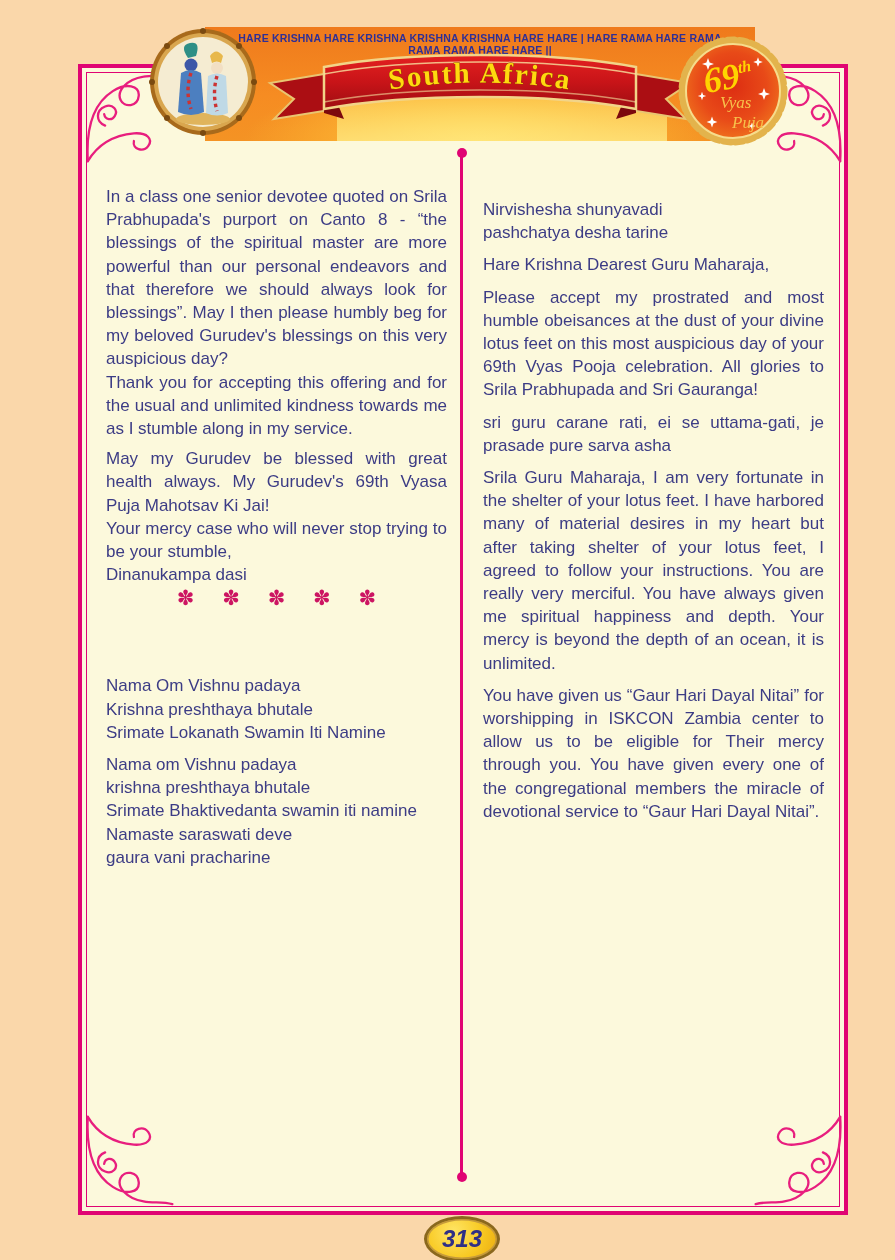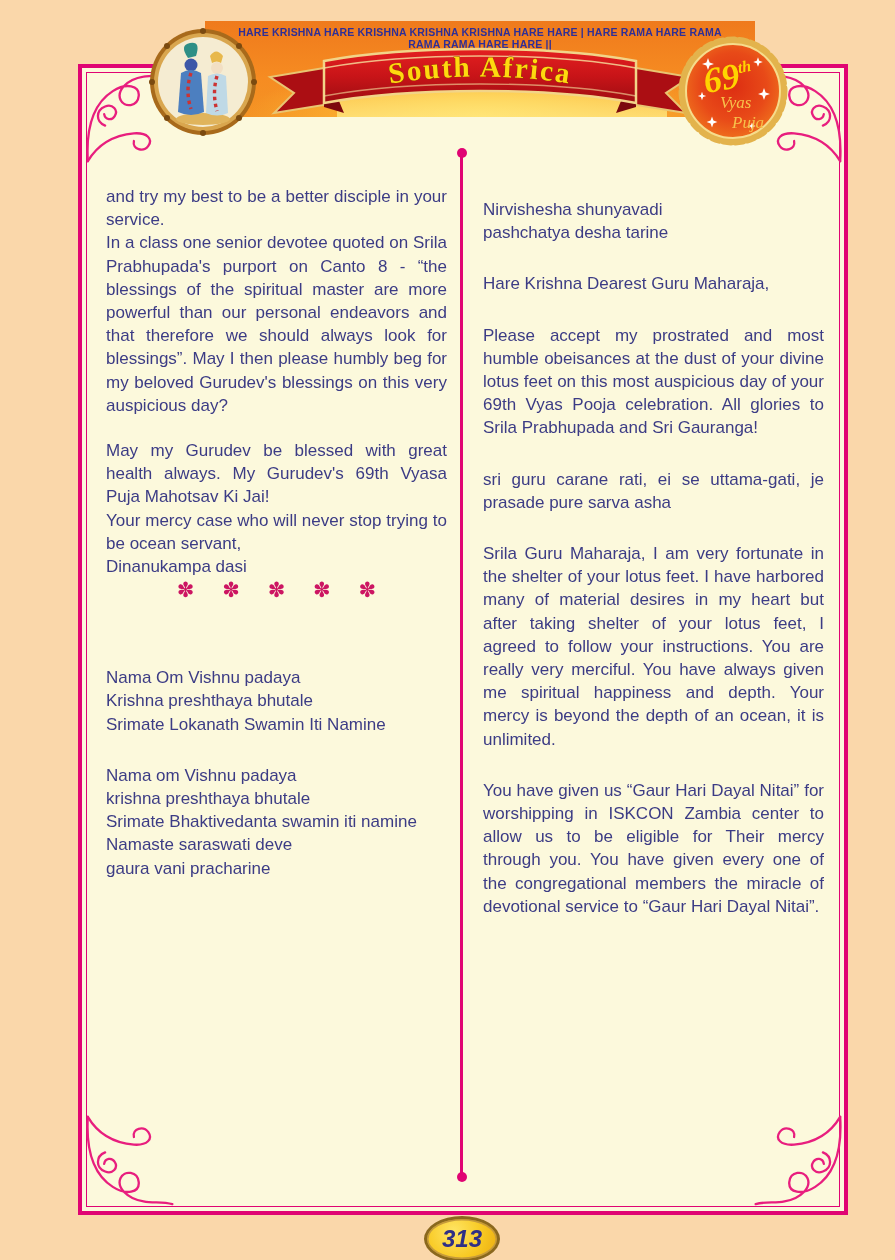--- a/index.html
+++ b/index.html
@@ -20,21 +20,21 @@
   }
   
   .flourish{position:absolute; width:96px; height:96px; z-index:5;}
   .flourish svg{width:100%; height:100%;}
   .fl-tl{left:84px;  top:70px;}
   .fl-tr{left:748px; top:70px;  transform:scaleX(-1);}
   .fl-bl{left:84px;  top:1112px; transform:scaleY(-1);}
   .fl-br{left:748px; top:1112px; transform:scale(-1,-1);}
   
   .band{
-    position:absolute; left:205px; top:21px; width:550px; height:96px; z-index:6;
+    position:absolute; left:205px; top:27px; width:550px; height:114px; z-index:6;
     background:
       radial-gradient(55% 75% at 50% 100%, rgba(255,224,90,.95) 0%, rgba(252,177,49,.8) 45%, rgba(245,130,30,0) 78%),
       linear-gradient(180deg,#EF7A1C 0%, #F68C22 60%, #F49324 100%);
   }
   .band-glow{
     position:absolute; left:132px; width:330px; top:58px; bottom:0;
     background:linear-gradient(rgba(255,221,88,.45), rgba(255,230,125,.85));
   }
   .mantra{
     position:absolute; top:5px; left:0; right:0; text-align:center;
@@ -61,22 +61,22 @@
        font-size:17px; line-height:23.2px;}
   .col-left{left:106px; top:185px;}
   .col-right{left:483px; top:198px;}
   .blk{margin:0;}
   .blk.para{text-align:justify;}
   .blk.lines{white-space:pre-line;}
   .blk.separator{
     color:#CC1562; text-align:center; font-size:21px;
     letter-spacing:11px; padding-left:11px; line-height:24px;
   }
-  .g-sm{margin-top:22px;}
-  .g-md{margin-top:28px;}
+  .g-sm{margin-top:7px;}
+  .g-md{margin-top:9px;}
   .g-lg{}
   .g-xl{margin-top:64px;}
   
   .pagenum{
     position:absolute; left:424px; top:1216px; width:76px; height:46px; z-index:8;
     border-radius:50%;
     background:radial-gradient(circle at 38% 32%, #FFE565 0%, #F8C922 55%, #E9A90F 100%);
     border:3px solid #8A681E; box-sizing:border-box;
     box-shadow:0 0 0 1.5px #C59A3C inset;
     display:flex; align-items:center; justify-content:center;
@@ -192,24 +192,24 @@
         <tspan>69</tspan><tspan dy="-14" font-size="16">th</tspan>
       </text>
       <text x="42" y="72" font-family="Liberation Serif, serif" font-style="italic" font-size="17" fill="#F7C04A">Vyas</text>
       <text x="54" y="92" font-family="Liberation Serif, serif" font-style="italic" font-size="17" fill="#F7C04A">Puja</text>
     </svg>
   </div>
 
   <div class="divider"></div>
 
   <div class="col col-left" id="col-left">
-      <div class="blk para">and try my best to be a better disciple in your service.</div>
       <div class="blk para g-lg">In a class one senior devotee quoted on Srila Prabhupada's purport on Canto 8 - “the blessings of the spiritual master are more powerful than our personal endeavors and that therefore we should always look for blessings”. May I then please humbly beg for my beloved Gurudev's blessings on this very auspicious day?</div>
+      <div class="blk para g-lg">Thank you for accepting this offering and for the usual and unlimited kindness towards me as I stumble along in my service.</div>
       <div class="blk para g-sm">May my Gurudev be blessed with great health always. My Gurudev's 69th Vyasa Puja Mahotsav Ki Jai!</div>
-      <div class="blk para g-lg">Your mercy case who will never stop trying to be ocean servant,</div>
+      <div class="blk para g-lg">Your mercy case who will never stop trying to be your stumble,</div>
       <div class="blk lines g-lg">Dinanukampa dasi</div>
       <div class="blk separator g-lg">✽ ✽ ✽ ✽ ✽</div>
       <div class="blk lines g-xl">Nama Om Vishnu padaya
 Krishna preshthaya bhutale
 Srimate Lokanath Swamin Iti Namine</div>
       <div class="blk lines g-md">Nama om Vishnu padaya
 krishna preshthaya bhutale
 Srimate Bhaktivedanta swamin iti namine
 Namaste saraswati deve
 gaura vani pracharine</div>

